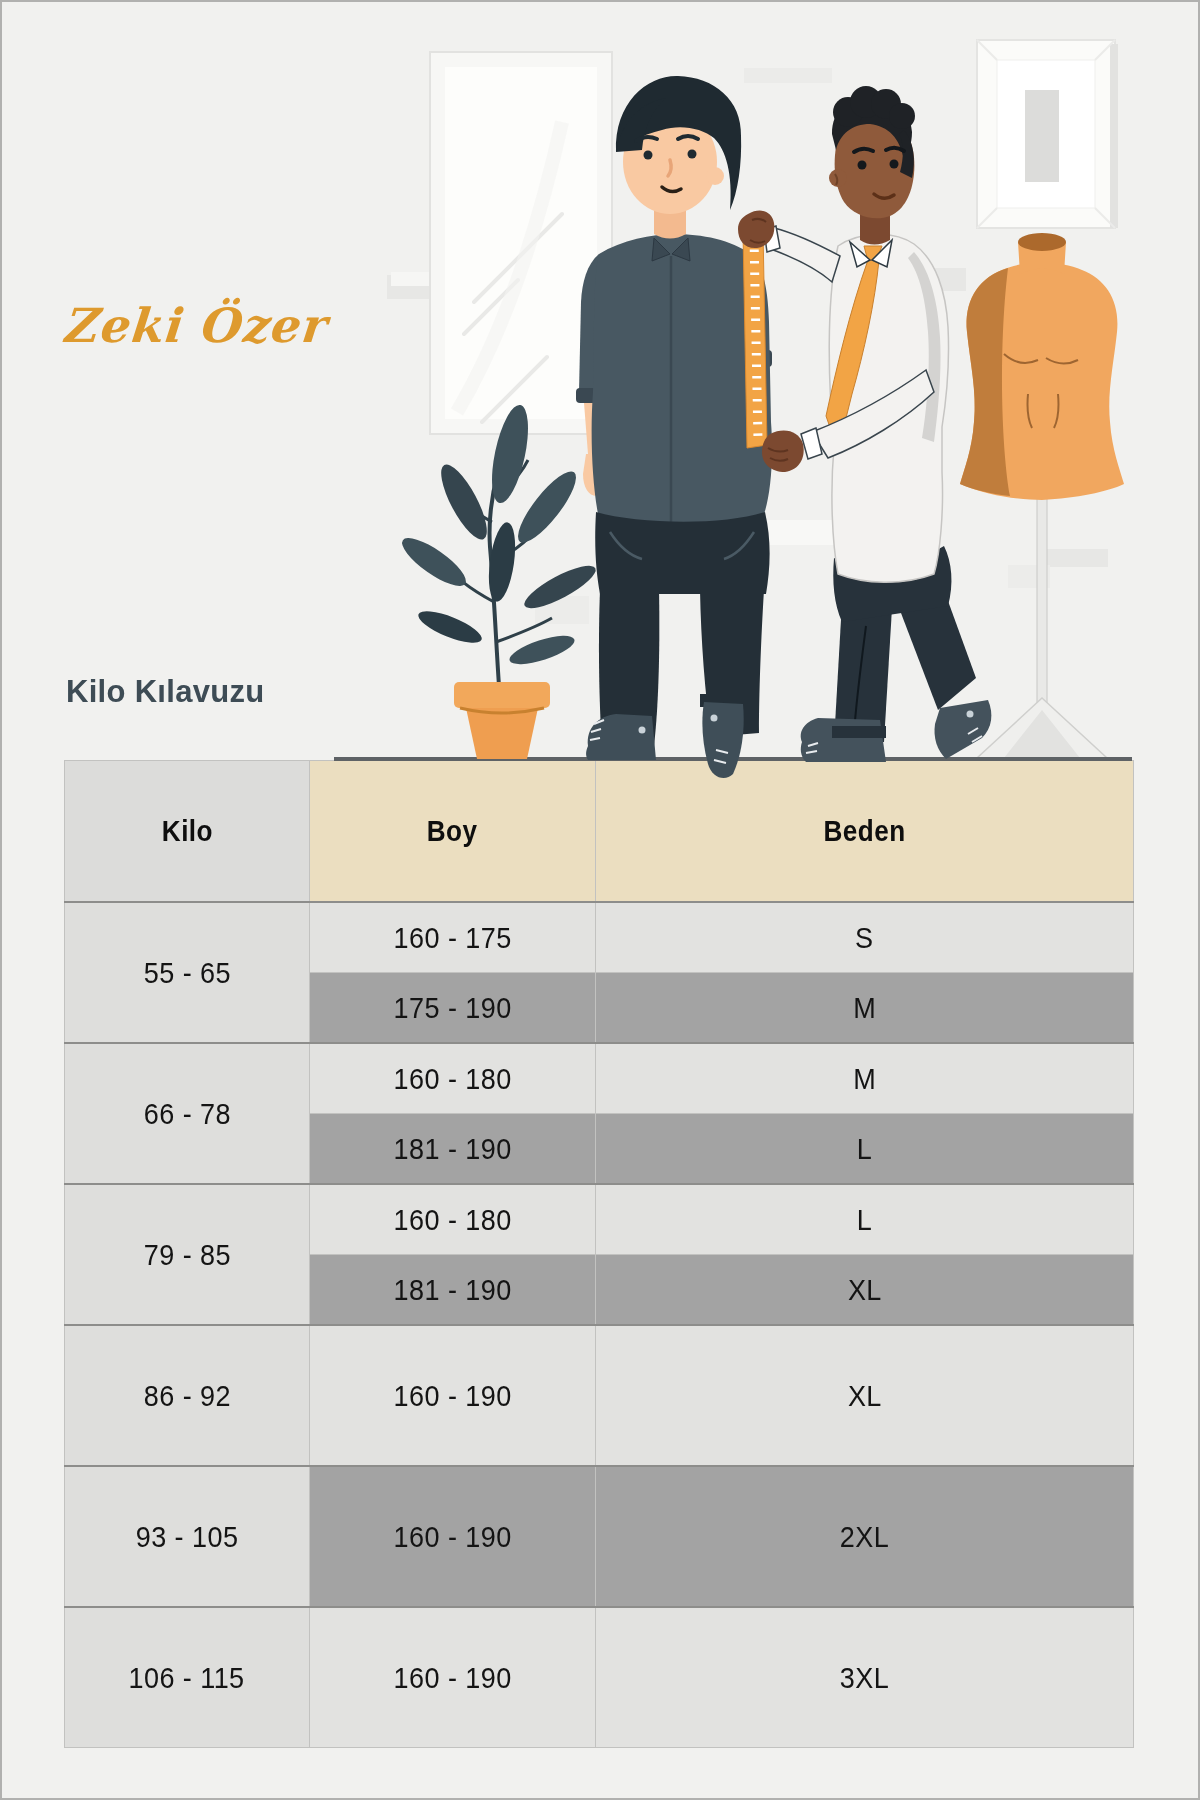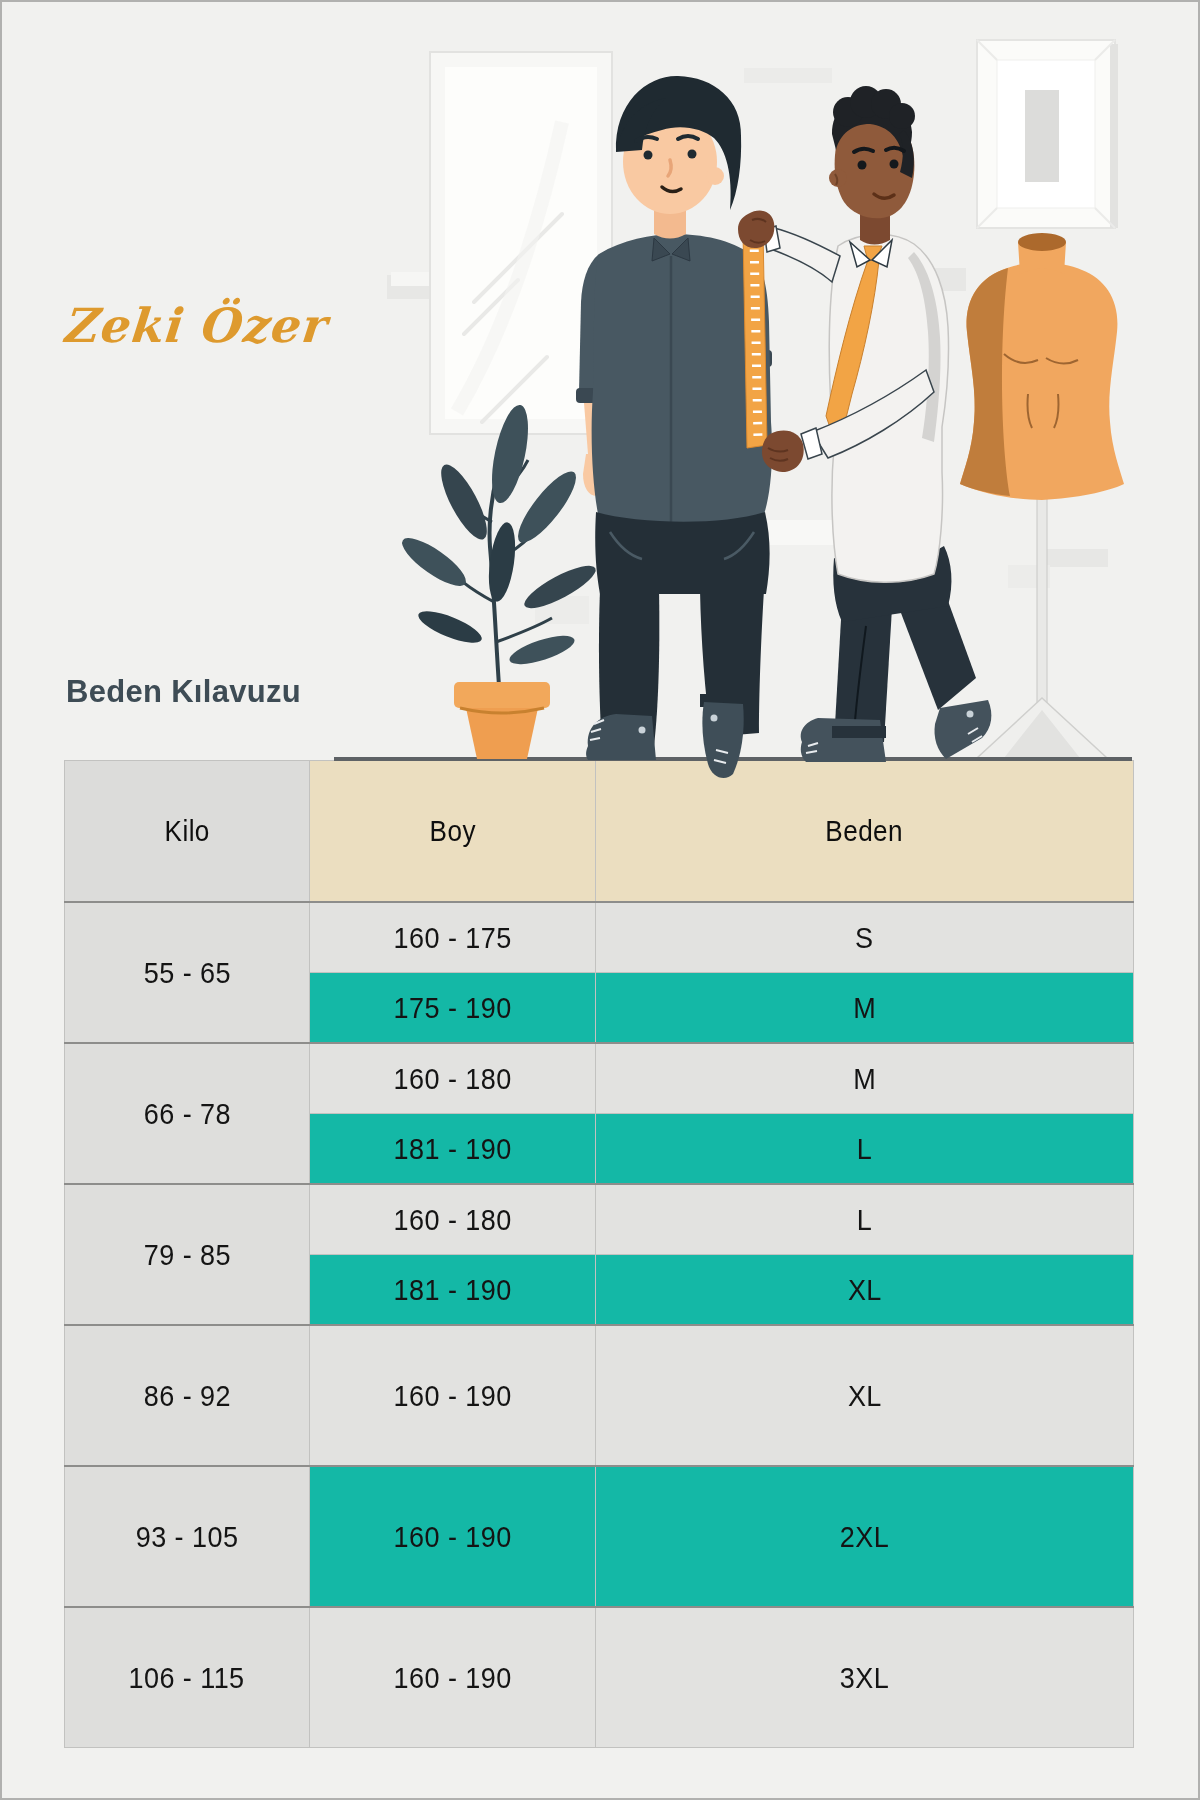--- a/index.html
+++ b/index.html
@@ -42,42 +42,42 @@
   .size-table col.c1{width:245px;}
   .size-table col.c2{width:286px;}
   .size-table col.c3{width:538px;}
   .size-table th,.size-table td{
     border:1px solid #C2C2C0;
     text-align:center;vertical-align:middle;
     padding:0;color:#141414;
   }
   .size-table{border:1px solid #9FA09E;border-top:1px solid #A6A6A4;}
   .size-table thead th{
-    height:140px;font-size:29px;font-weight:400;color:#0E0E0E;
+    height:140px;font-size:29px;font-weight:700;color:#0E0E0E;
     background:#EBDEC0;letter-spacing:0.5px;
     border-bottom:1px solid #A9A9A7;
     margin-left:38px;
   }
   .size-table thead th.hd-kilo{background:#DCDCDA;}
   .size-table tbody{border-top:2px solid #8D8D8B;}
   .size-table td{height:69px;font-size:30px;font-weight:400;}
   .size-table tbody.single td{height:139px;margin-left:16px;}
   .size-table td.kilo{background:#DEDEDC !important;}
   .size-table tr.rd td{background:#E2E2E0;text-decoration:underline;}
-  .size-table tr.rl td{background:#14b8a6;}
+  .size-table tr.rl td{background:#a3a3a3;}
   .ct{display:inline-block;transform:scaleX(0.9);letter-spacing:0.5px;}
 </style>
 </head>
 <body>
 
 <div class="page">
 
   <div class="logo">Zeki Özer</div>
 
-  <div class="heading">Beden Kılavuzu</div>
+  <div class="heading">Kilo Kılavuzu</div>
 
   <svg class="illu" viewBox="0 0 1200 800" aria-hidden="true">
 
     <g>
       <rect x="385" y="273" width="46" height="24" fill="#E7E7E5"></rect>
       <rect x="389" y="270" width="46" height="14" fill="#F6F6F4"></rect>
       <rect x="742" y="66" width="88" height="15" fill="#EBEBE9"></rect>
       <rect x="918" y="266" width="46" height="23" fill="#E7E7E5"></rect>
       <rect x="1040" y="547" width="66" height="18" fill="#E7E7E5"></rect>
       <rect x="1006" y="563" width="42" height="23" fill="#ECECEA"></rect>

